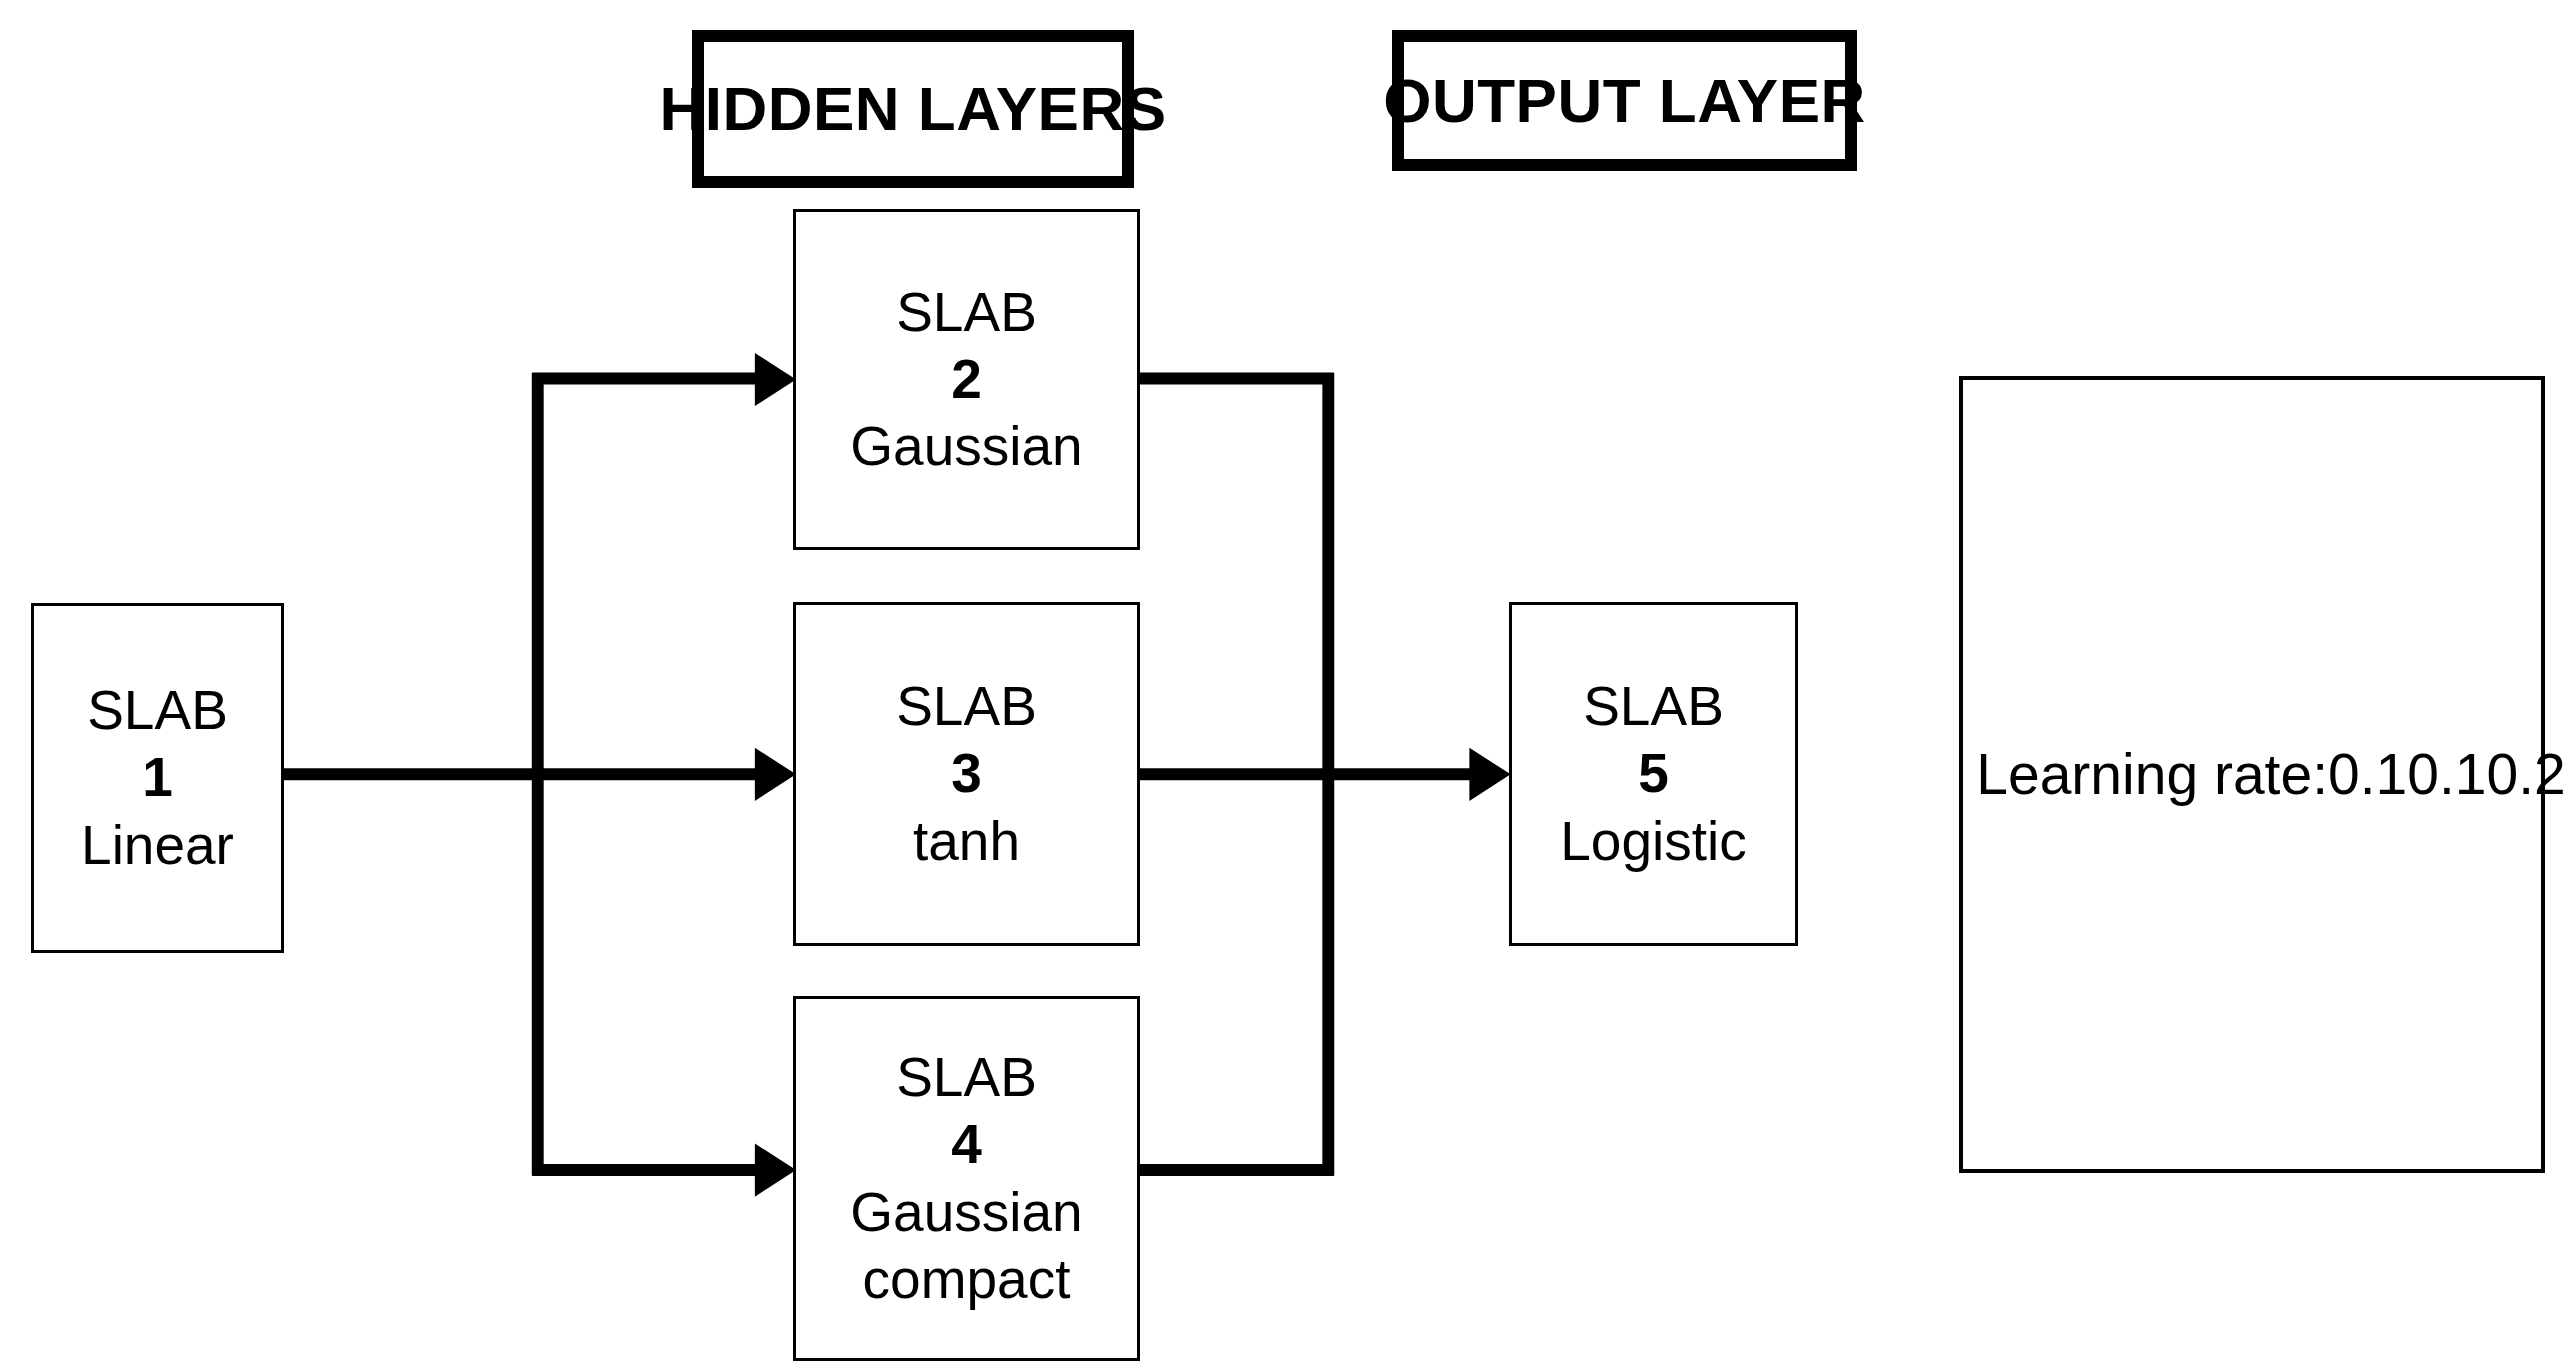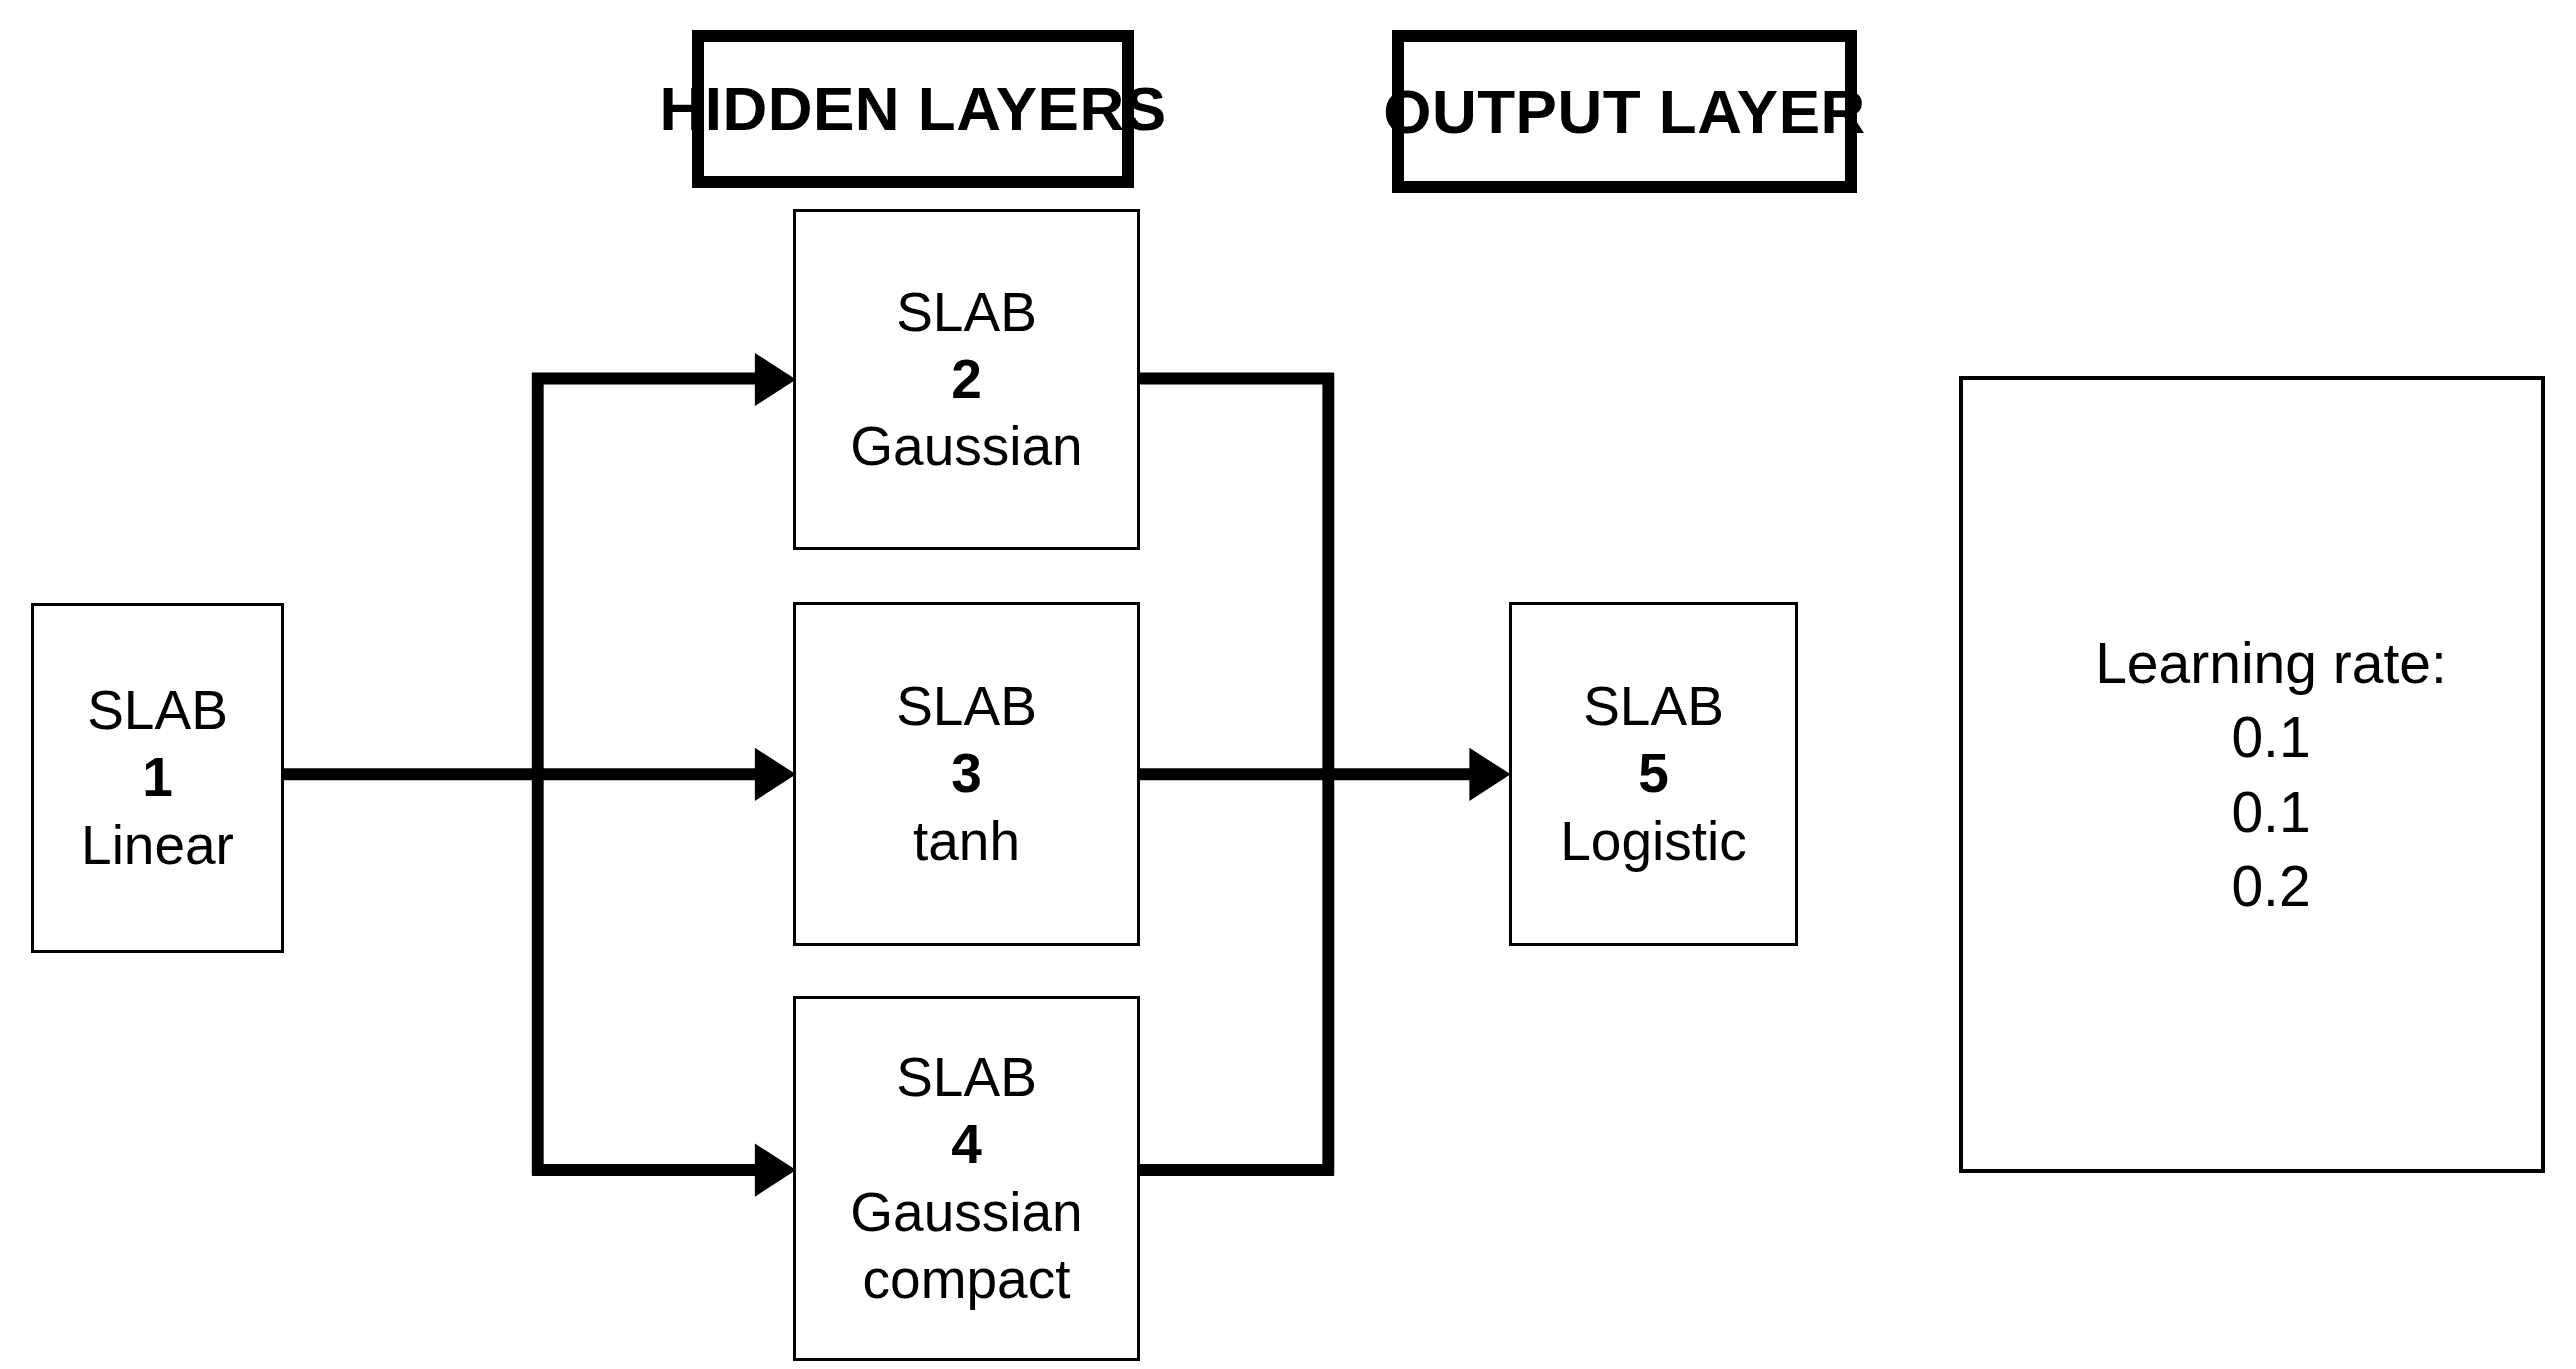--- a/index.html
+++ b/index.html
@@ -77,21 +77,21 @@
     text-align: center;
   }
 
   
   .params-panel {
     position: absolute;
     box-sizing: border-box;
     border: 4.6px solid #000000;
     background: #ffffff;
     display: flex;
-    flex-direction: column;
+    flex-direction: row;
     align-items: center;
     justify-content: center;
     padding-left: 38px;
   }
   .params-line {
     font-family: "Liberation Sans", sans-serif;
     font-weight: 400;
     font-size: 57px;
     line-height: 1.30;
     color: #000000;
@@ -121,21 +121,21 @@
 </style>
 </head>
 <body>
 
 <div id="canvas">
 
   <div class="banner" style="left:692px; top:30px; width:442px; height:158px;">
     <span class="banner-label">HIDDEN LAYERS</span>
   </div>
 
-  <div class="banner" style="left:1392px; top:30px; width:465px; height:163px;">
+  <div class="banner" style="left:1392px; top:30px; width:465px; height:141px;">
     <span class="banner-label">OUTPUT LAYER</span>
   </div>
 
   <div class="slab" style="left:31px; top:603px; width:253px; height:350px;">
     <span class="slab-title">SLAB</span>
     <span class="slab-index">1</span>
     <span class="slab-activation">Linear</span>
   </div>
 
   <div class="slab" style="left:793px; top:209px; width:347px; height:341px;">

